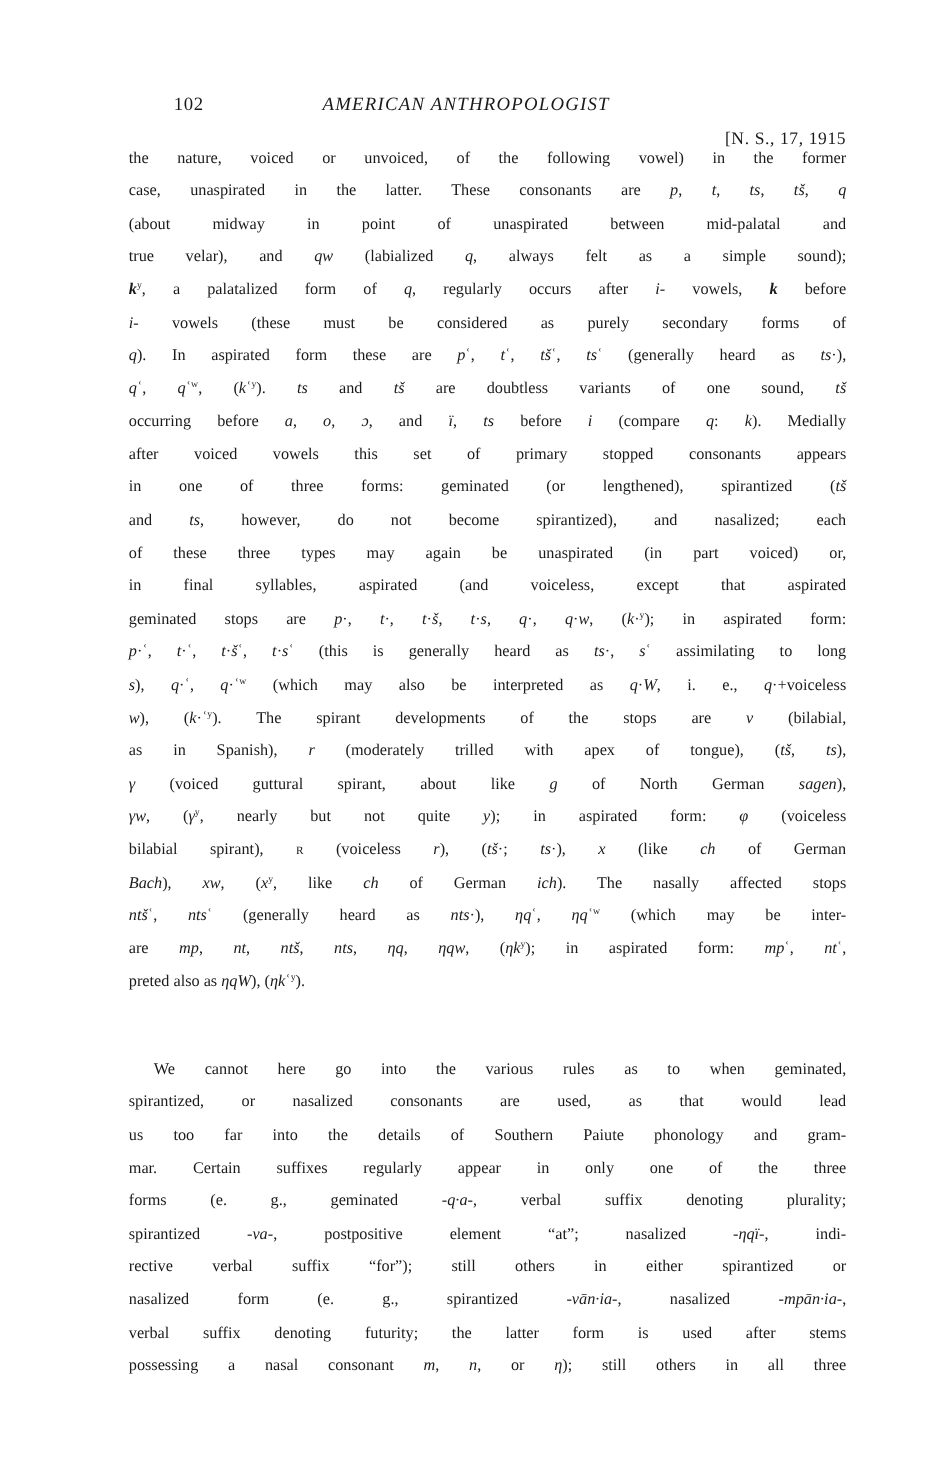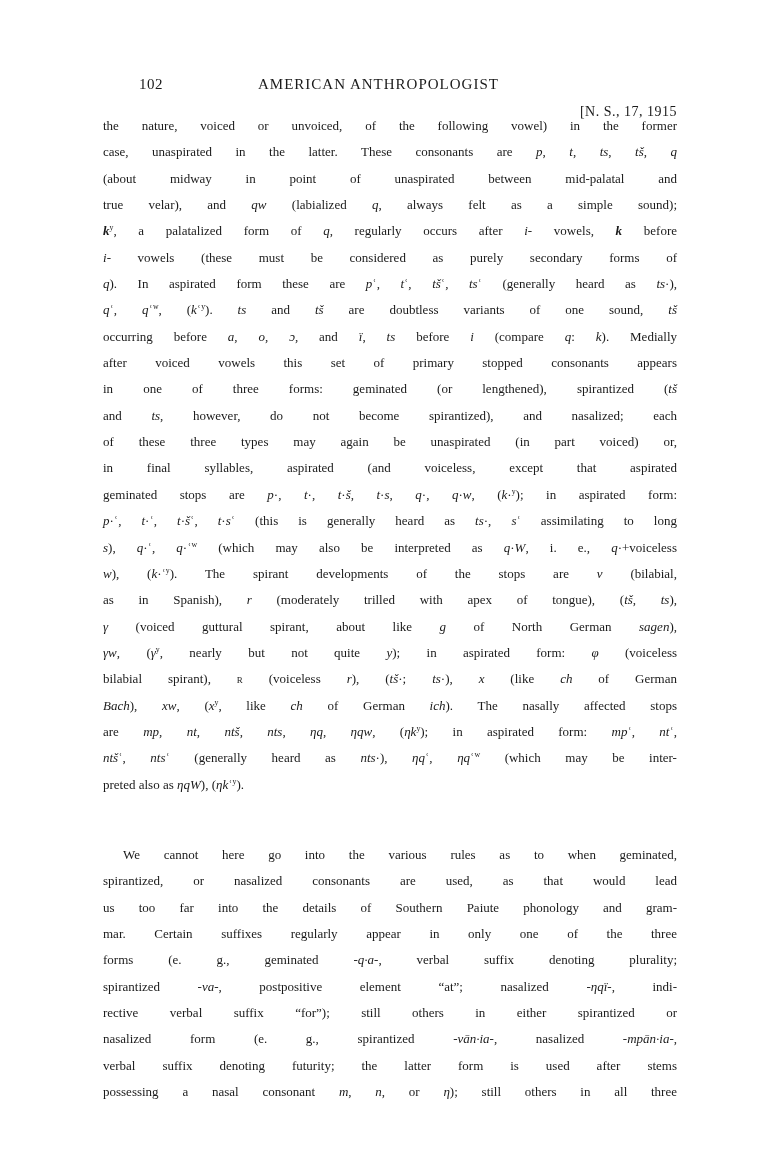--- a/index.html
+++ b/index.html
@@ -2,21 +2,21 @@
 <html><head>
 <meta charset="utf-8">
 <style>
   html, body { margin: 0; padding: 0; background: #ffffff; }
   body { width: 760px; height: 1168px; position: relative; overflow: hidden; color: #1a1a1a; }
   .page-header {
     position: absolute; left: 103px; top: 76px; width: 574px; height: 22px;
     font-family: "Liberation Serif", serif; font-size: 15px;
   }
   .page-header .pgnum { position: absolute; left: 0; top: 0; letter-spacing: 0.5px; margin-left: 36px; }
-  .page-header .journal { position: absolute; left: 155px; top: 0; letter-spacing: 1px; }
+  .page-header .journal { position: absolute; left: 155px; top: 0; font-style: italic; letter-spacing: 1px; }
   .page-header .issue { position: absolute; right: 0; top: 0; font-size: 14px; letter-spacing: 0.5px; margin-top: 28px; }
   .body-text {
     position: absolute; left: 103px; top: 113px; width: 574px;
     font-family: "Liberation Serif", serif; font-size: 13px; line-height: 26.35px;
   }
   .line { display: block; white-space: nowrap; text-align: justify; text-align-last: justify; height: 26.35px; }
   .line.last { text-align-last: left; }
   .line.indent { padding-left: 20px; margin-top: 44px; }
   i { font-style: italic; }
   b { font-weight: bold; font-style: italic; }
@@ -48,22 +48,22 @@
     <span class="line">in final syllables, aspirated (and voiceless, except that aspirated</span>
     <span class="line">geminated stops are <i>p</i>·, <i>t</i>·, <i>t</i>·<i>š</i>, <i>t</i>·<i>s</i>, <i>q</i>·, <i>q</i>·<i>w</i>, (<i>k</i>·<sup>y</sup>); in aspirated form:</span>
     <span class="line"><i>p</i>·ʿ, <i>t</i>·ʿ, <i>t</i>·<i>š</i>ʿ, <i>t</i>·<i>s</i>ʿ (this is generally heard as <i>ts</i>·, <i>s</i>ʿ assimilating to long</span>
     <span class="line"><i>s</i>), <i>q</i>·ʿ, <i>q</i>·ʿ<sup>w</sup> (which may also be interpreted as <i>q</i>·<i>W</i>, i. e., <i>q</i>·+voiceless</span>
     <span class="line"><i>w</i>), (<i>k</i>·ʿ<sup>y</sup>).  The spirant developments of the stops are <i>v</i> (bilabial,</span>
     <span class="line">as in Spanish), <i>r</i> (moderately trilled with apex of tongue), (<i>tš</i>, <i>ts</i>),</span>
     <span class="line"><i>γ</i> (voiced guttural spirant, about like <i>g</i> of North German <i>sagen</i>),</span>
     <span class="line"><i>γw</i>, (<i>γ</i><sup>y</sup>, nearly but not quite <i>y</i>); in aspirated form: <i>φ</i> (voiceless</span>
     <span class="line">bilabial spirant), <span style="font-variant:small-caps">r</span> (voiceless <i>r</i>), (<i>tš</i>·; <i>ts</i>·), <i>x</i> (like <i>ch</i> of German</span>
     <span class="line"><i>Bach</i>), <i>xw</i>, (<i>x</i><sup>y</sup>, like <i>ch</i> of German <i>ich</i>).  The nasally affected stops</span>
+    <span class="line"><i>ntš</i>ʿ, <i>nts</i>ʿ (generally heard as <i>nts</i>·), <i>ηq</i>ʿ, <i>ηq</i>ʿ<sup>w</sup> (which may be inter-</span>
     <span class="line">are <i>mp</i>, <i>nt</i>, <i>ntš</i>, <i>nts</i>, <i>ηq</i>, <i>ηqw</i>, (<i>ηk</i><sup>y</sup>); in aspirated form: <i>mp</i>ʿ, <i>nt</i>ʿ,</span>
-    <span class="line"><i>ntš</i>ʿ, <i>nts</i>ʿ (generally heard as <i>nts</i>·), <i>ηq</i>ʿ, <i>ηq</i>ʿ<sup>w</sup> (which may be inter-</span>
     <span class="line last">preted also as <i>ηqW</i>), (<i>ηk</i>ʿ<sup>y</sup>).</span>
     <span class="line indent">We cannot here go into the various rules as to when geminated,</span>
     <span class="line">spirantized, or nasalized consonants are used, as that would lead</span>
     <span class="line">us too far into the details of Southern Paiute phonology and gram-</span>
     <span class="line">mar.  Certain suffixes regularly appear in only one of the three</span>
     <span class="line">forms (e. g., geminated <i>-q·a-</i>, verbal suffix denoting plurality;</span>
     <span class="line">spirantized <i>-va-</i>, postpositive element “at”; nasalized <i>-ηqï-</i>, indi-</span>
     <span class="line">rective verbal suffix “for”); still others in either spirantized or</span>
     <span class="line">nasalized form (e. g., spirantized <i>-vān·ia-</i>, nasalized <i>-mpān·ia-</i>,</span>
     <span class="line">verbal suffix denoting futurity; the latter form is used after stems</span>

